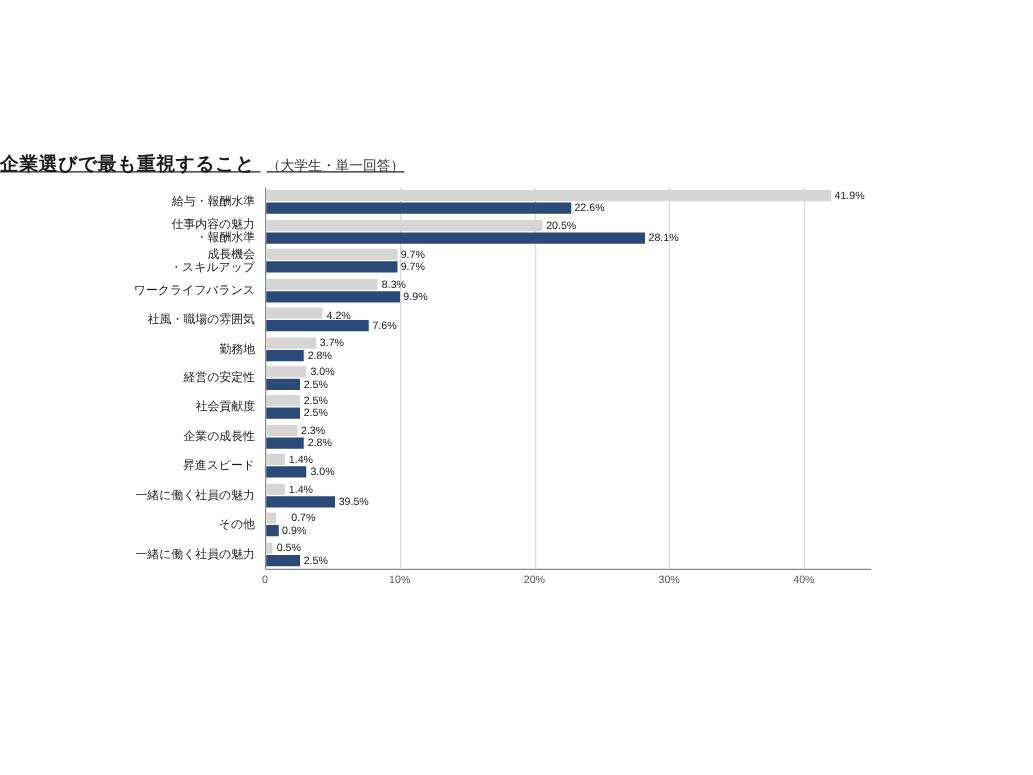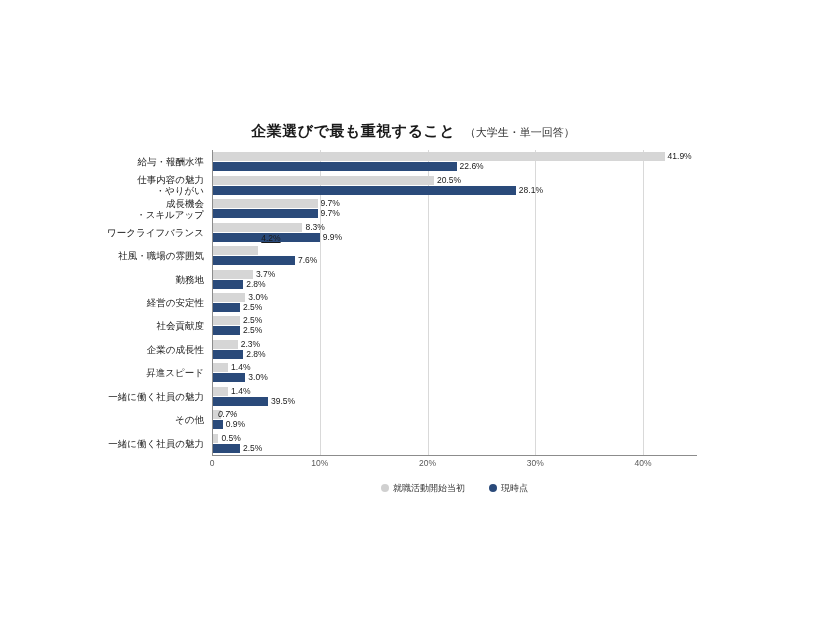--- a/index.html
+++ b/index.html
@@ -22,22 +22,23 @@
     width: 826px;
     height: 620px;
     background: #fff;
   }
   
   #title-wrap {
     position: absolute;
     left: 0;
     top: 122px;
     width: 826px;
-    text-align: center;
-    white-space: nowrap;
+    text-align: left;
+    white-space: nowrap;
+    text-decoration: underline;
   }
   #chart-title {
     font-size: 15px;
     font-weight: bold;
     color: #1a1a1a;
     letter-spacing: 0.5px;
   }
   #chart-subtitle {
     font-size: 11px;
     font-weight: normal;
@@ -176,21 +177,21 @@
     <span id="chart-title">企業選びで最も重視すること</span>
     <span id="chart-subtitle">（大学生・単一回答）</span>
   </div>
 
   <div id="labels">
       <div class="cat-label" style="top: 6.23077px;">
         <div>給与・報酬水準</div>
       </div>
       <div class="cat-label two-line" style="top: 24.1923px;">
         <div>仕事内容の魅力</div>
-        <div>・やりがい</div>
+        <div>・報酬水準</div>
       </div>
       <div class="cat-label two-line" style="top: 47.6538px;">
         <div>成長機会</div>
         <div>・スキルアップ</div>
       </div>
       <div class="cat-label" style="top: 76.6154px;">
         <div>ワークライフバランス</div>
       </div>
       <div class="cat-label" style="top: 100.077px;">
         <div>社風・職場の雰囲気</div>
@@ -243,21 +244,21 @@
       <div class="bar-value" style="left: 306.856px; top: 35.6923px;">28.1%</div>
       <div class="bar light" style="left: 1px; top: 49.1538px; width: 104.544px;"></div>
       <div class="bar-value" style="left: 108.544px; top: 49.1538px;">9.7%</div>
       <div class="bar dark" style="left: 1px; top: 59.1538px; width: 104.544px;"></div>
       <div class="bar-value" style="left: 108.544px; top: 59.1538px;">9.7%</div>
       <div class="bar light" style="left: 1px; top: 72.6154px; width: 89.4556px;"></div>
       <div class="bar-value" style="left: 93.4556px; top: 72.6154px;">8.3%</div>
       <div class="bar dark" style="left: 1px; top: 82.6154px; width: 106.7px;"></div>
       <div class="bar-value" style="left: 110.7px; top: 82.6154px;">9.9%</div>
       <div class="bar light" style="left: 1px; top: 96.0769px; width: 45.2667px;"></div>
-      <div class="bar-value" style="left: 49.2667px; top: 84px; text-decoration: underline;">4.2%</div>
+      <div class="bar-value" style="left: 49.2667px; top: 98px; text-decoration: underline;">4.2%</div>
       <div class="bar dark" style="left: 1px; top: 106.077px; width: 81.9111px;"></div>
       <div class="bar-value" style="left: 85.9111px; top: 106.077px;">7.6%</div>
       <div class="bar light" style="left: 1px; top: 119.538px; width: 39.8778px;"></div>
       <div class="bar-value" style="left: 43.8778px; top: 119.538px;">3.7%</div>
       <div class="bar dark" style="left: 1px; top: 129.538px; width: 30.1778px;"></div>
       <div class="bar-value" style="left: 34.1778px; top: 129.538px;">2.8%</div>
       <div class="bar light" style="left: 1px; top: 143px; width: 32.3333px;"></div>
       <div class="bar-value" style="left: 36.3333px; top: 143px;">3.0%</div>
       <div class="bar dark" style="left: 1px; top: 153px; width: 26.9444px;"></div>
       <div class="bar-value" style="left: 30.9444px; top: 153px;">2.5%</div>
@@ -271,25 +272,24 @@
       <div class="bar-value" style="left: 34.1778px; top: 199.923px;">2.8%</div>
       <div class="bar light" style="left: 1px; top: 213.385px; width: 15.0889px;"></div>
       <div class="bar-value" style="left: 19.0889px; top: 213.385px;">1.4%</div>
       <div class="bar dark" style="left: 1px; top: 223.385px; width: 32.3333px;"></div>
       <div class="bar-value" style="left: 36.3333px; top: 223.385px;">3.0%</div>
       <div class="bar light" style="left: 1px; top: 236.846px; width: 15.0889px;"></div>
       <div class="bar-value" style="left: 19.0889px; top: 236.846px;">1.4%</div>
       <div class="bar dark" style="left: 1px; top: 246.846px; width: 54.9667px;"></div>
       <div class="bar-value" style="left: 58.9667px; top: 246.846px;">39.5%</div>
       <div class="bar light" style="left: 1px; top: 260.308px; width: 7.54444px;"></div>
-      <div class="bar-value" style="left: 6px; top: 260.308px; font-style: italic;">0.7%</div>
+      <div class="bar-value" style="left: 21px; top: 260.308px;">0.7%</div>
       <div class="bar dark" style="left: 1px; top: 270.308px; width: 9.7px;"></div>
       <div class="bar-value" style="left: 13.7px; top: 270.308px;">0.9%</div>
       <div class="bar light" style="left: 1px; top: 283.769px; width: 5.38889px;"></div>
       <div class="bar-value" style="left: 9.38889px; top: 283.769px;">0.5%</div>
       <div class="bar dark" style="left: 1px; top: 293.769px; width: 26.9444px;"></div>
       <div class="bar-value" style="left: 30.9444px; top: 293.769px;">2.5%</div>
     </div>
 
-  <div id="legend"><span class="legend-item"><span class="legend-dot light"></span><span>就職活動開始当初</span></span><span class="legend-item"><span class="legend-dot dark"></span><span>現時点</span></span></div>
 
 
 </div>
 
 </body></html>

